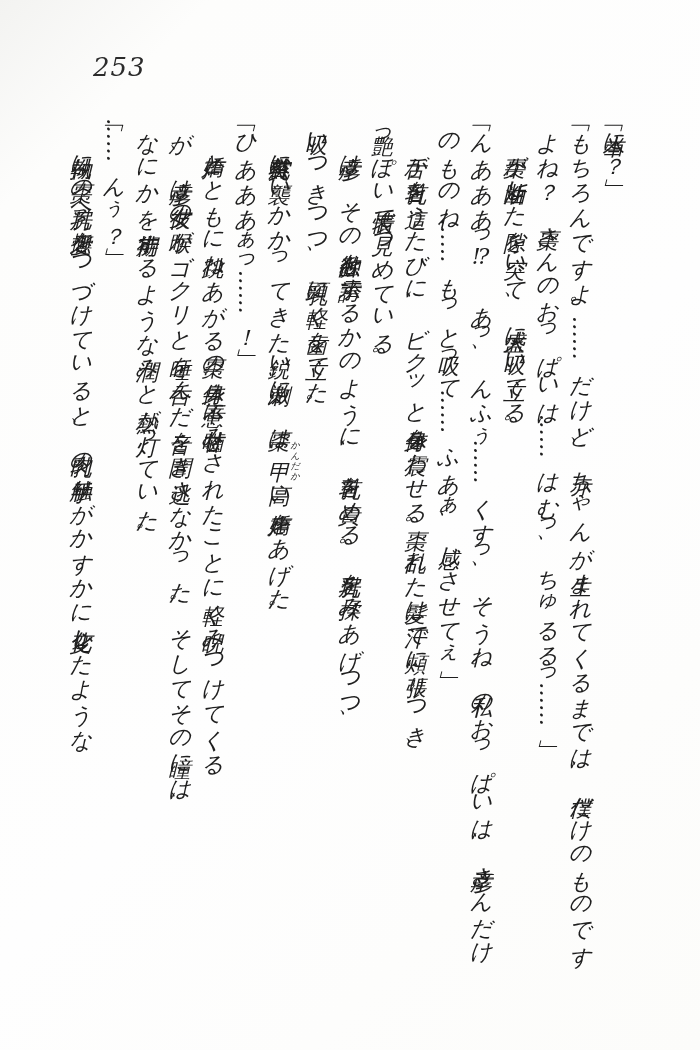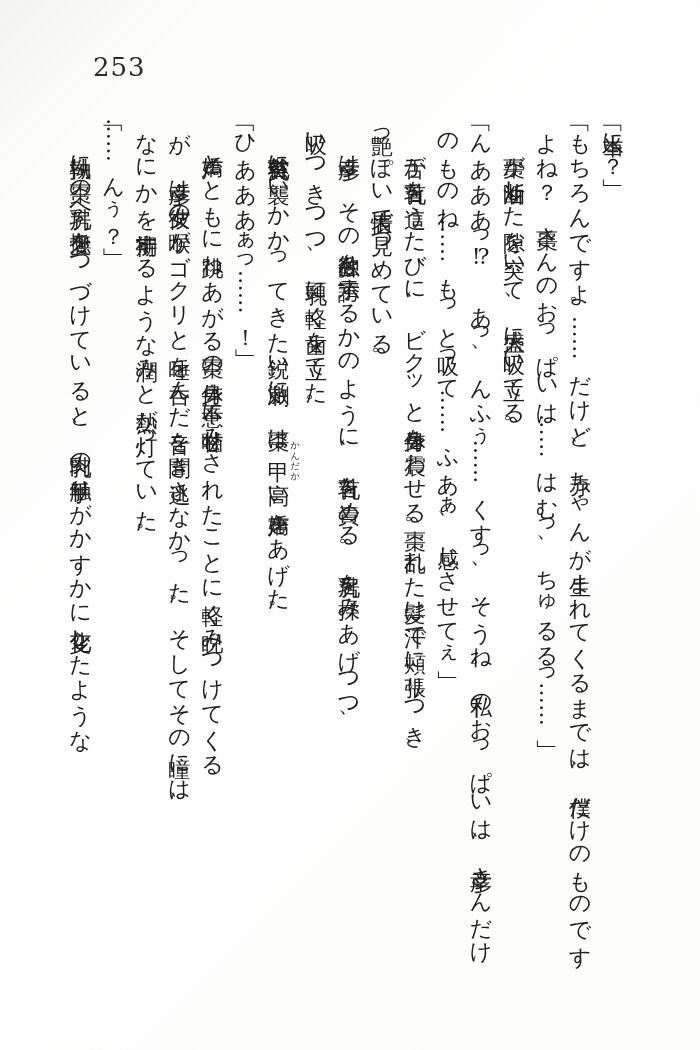--- a/index.html
+++ b/index.html
@@ -8,20 +8,21 @@
     background: #e8e8e8;
   }
   .page {
     position: relative;
     width: 700px;
     height: 1050px;
     margin: 0 auto;
     background: linear-gradient(135deg, #f3f3f1 0%, #fdfdfc 12%, #fefefe 55%, #fcfcfa 100%);
     overflow: hidden;
     font-family: "DejaVu Serif", "Liberation Serif", serif;
+    font-style: italic;
   }
   .pageno {
     position: absolute;
     top: 52px;
     left: 93px;
     font-size: 26px;
     letter-spacing: 1px;
     color: #2b2b2b;
     font-family: "DejaVu Serif", "Liberation Serif", serif;
   }

